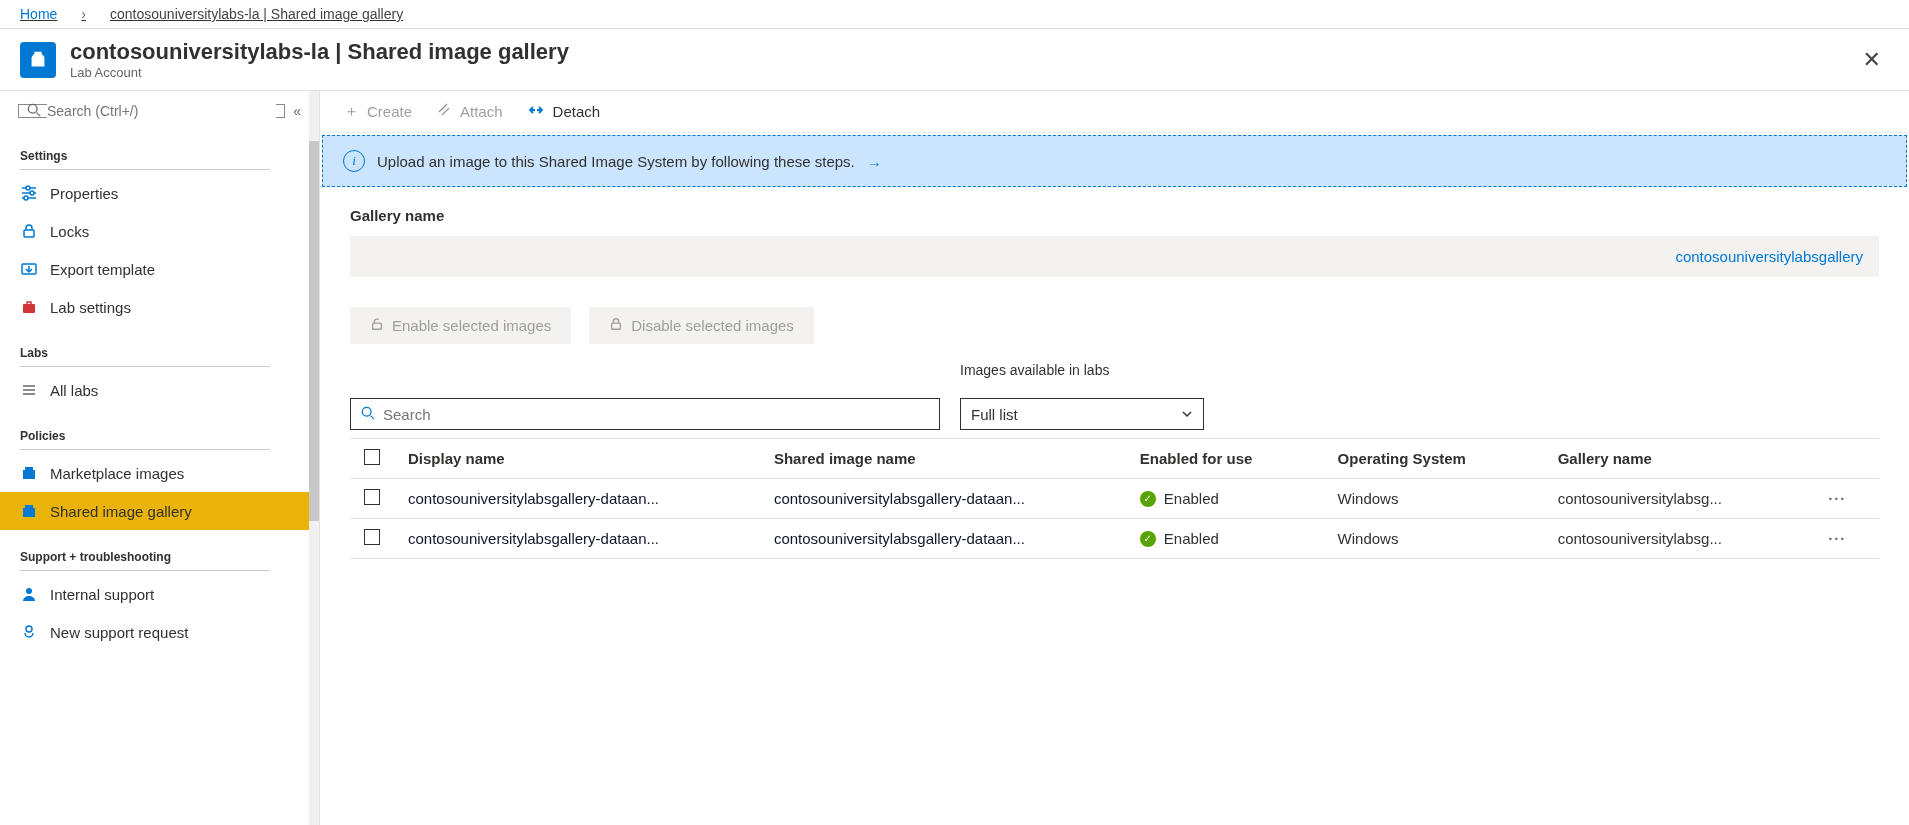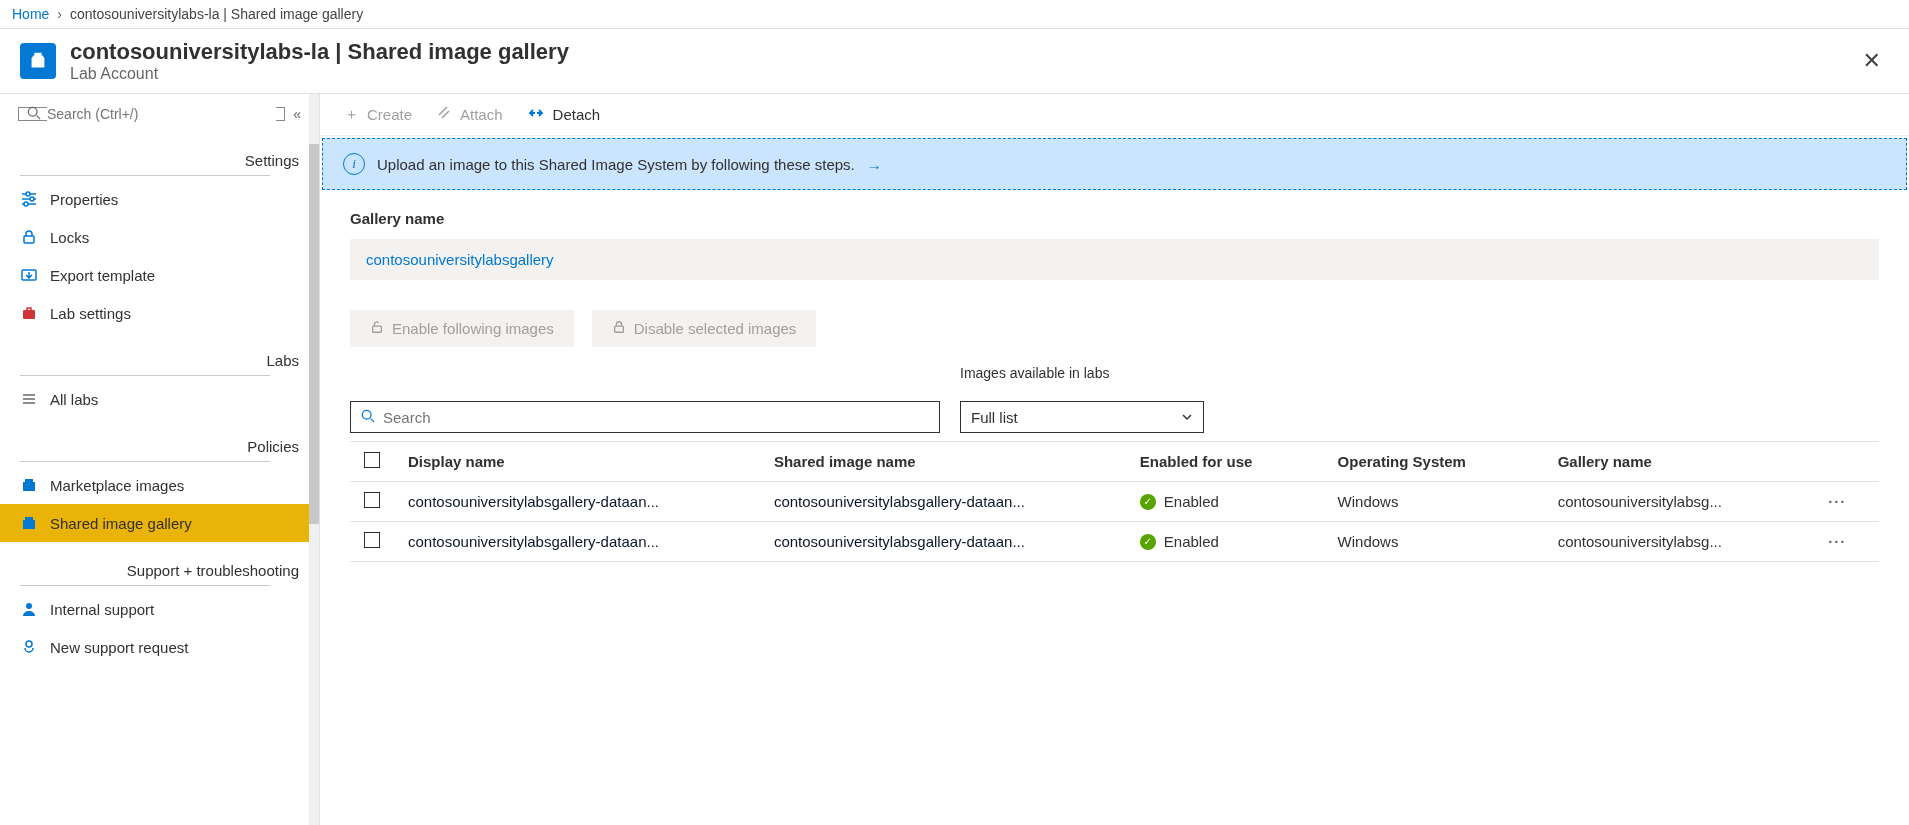--- a/index.html
+++ b/index.html
@@ -1,36 +1,36 @@
 <!DOCTYPE html>
 <html><head>
 <meta charset="utf-8">
 <style>
 * { margin: 0; padding: 0; box-sizing: border-box; font-family: "Segoe UI", Arial, sans-serif; }
 body { background: #fff; color: #323130; font-size: 14px; }
-.breadcrumb { padding: 6px 12px; border-bottom: 1px solid #e1e1e1; font-size: 14px; display: flex; align-items: center; gap: 8px; }
+.breadcrumb { padding: 6px 20px; border-bottom: 1px solid #e1e1e1; font-size: 14px; display: flex; align-items: center; gap: 24px; text-decoration: underline; }
 .breadcrumb a { color: #0078d4; text-decoration: none; }
 .breadcrumb .sep { color: #666; }
 .breadcrumb .current { color: #444; }
 
 .header { display: flex; align-items: center; padding: 10px 20px; border-bottom: 1px solid #e1e1e1; }
 .header-icon { width: 36px; height: 36px; background: #0078d4; border-radius: 4px; display: flex; align-items: center; justify-content: center; margin-right: 14px; }
 .header-icon svg { fill: #fff; }
 .header-title { font-size: 22px; font-weight: 600; }
-.header-sub { font-size: 16px; color: #666; }
+.header-sub { font-size: 13px; color: #666; }
 .header-close { margin-left: auto; font-size: 22px; color: #444; cursor: pointer; padding: 4px 8px; }
 
 .layout { display: flex; height: calc(100vh - 86px); }
 .sidebar { width: 320px; border-right: 1px solid #e1e1e1; overflow-y: auto; position: relative; }
 .sidebar-search-row { display: flex; align-items: center; padding: 12px 18px 10px 18px; gap: 8px; }
 .sidebar-search { flex: 1; display: flex; align-items: center; border: 1px solid #8a8886; height: 14px; padding: 0 8px; gap: 6px; }
 .sidebar-search input { border: none; outline: none; flex: 1; font-size: 14px; color: #666; }
 .collapse-btn { color: #666; cursor: pointer; font-size: 14px; }
 
-.section-hdr { font-weight: 400; font-size: 15px; padding: 12px 20px 4px 20px; margin-top: 8px; border-bottom: none; text-align: right; }
+.section-hdr { font-weight: 700; font-size: 12px; padding: 12px 20px 4px 20px; margin-top: 8px; border-bottom: none; }
 .section-rule { border: none; border-bottom: 1px solid #ccc; margin: 2px 20px 4px 20px; width: 250px; }
 .nav-item { display: flex; align-items: center; gap: 12px; padding: 10px 20px; cursor: pointer; font-size: 15px; color: #323130; }
 .nav-item.active { background: #eab308; text-align: right; }
 .nav-icon { width: 18px; height: 18px; display: inline-flex; align-items: center; justify-content: center; flex-shrink: 0; }
 
 .scroll-indicator { position: absolute; top: 0; right: 0; width: 10px; background: #f0f0f0; height: 100%; }
 .scroll-thumb { position: absolute; right: 0; top: 50px; width: 10px; height: 380px; background: #c8c8c8; }
 
 .main { flex: 1; overflow: auto; }
 .toolbar { display: flex; align-items: center; padding: 10px 24px; gap: 24px; border-bottom: 1px solid #f0f0f0; }
@@ -38,21 +38,21 @@
 .tool-btn.disabled { color: #a19f9d; }
 .tool-btn.enabled { color: #323130; }
 .tool-icon.blue { color: #0078d4; }
 
 .info-banner { display: flex; align-items: center; gap: 12px; background: #cce5ff; border: 1px dashed #0078d4; padding: 14px 20px; margin: 2px 2px 0 2px; font-size: 15px; }
 .info-circle { width: 22px; height: 22px; border: 1.5px solid #0078d4; border-radius: 50%; display: inline-flex; align-items: center; justify-content: center; color: #0078d4; font-family: Georgia, serif; font-style: italic; font-size: 13px; flex-shrink: 0; }
 .info-arrow { color: #0078d4; cursor: pointer; }
 
 .content { padding: 20px 30px; }
 .field-label { font-weight: 600; font-size: 15px; margin-bottom: 12px; }
-.gallery-name-box { background: #f3f2f1; padding: 12px 16px; margin-bottom: 30px; }
+.gallery-name-box { background: #f3f2f1; padding: 12px 16px; margin-bottom: 30px; text-align: right; }
 .gallery-name-box a { color: #0078d4; text-decoration: none; font-size: 15px; }
 
 .btn-row { display: flex; gap: 18px; margin-bottom: 18px; }
 .pill-btn { background: #f3f2f1; color: #a19f9d; padding: 10px 20px; font-size: 15px; display: flex; align-items: center; gap: 8px; cursor: not-allowed; }
 
 .filter-row { display: flex; gap: 20px; align-items: flex-end; margin-bottom: 8px; }
 .filter-col { display: flex; flex-direction: column; gap: 20px; }
 .search-box { display: flex; align-items: center; border: 1px solid #323130; width: 590px; height: 32px; padding: 0 10px; gap: 8px; }
 .search-box input { border: none; outline: none; flex: 1; font-size: 15px; color: #666; }
 .dropdown { display: flex; align-items: center; justify-content: space-between; border: 1px solid #323130; width: 244px; height: 32px; padding: 0 10px; font-size: 15px; cursor: pointer; }
@@ -238,21 +238,21 @@
       <div class="gallery-name-box">
         <a href="#">contosouniversitylabsgallery</a>
       </div>
 
       <div class="btn-row">
         <div class="pill-btn">
           <span><svg width="14" height="14" viewBox="0 0 16 16" fill="none" stroke="#a19f9d" stroke-width="1.5">
                 <rect x="3" y="7" width="10" height="7" rx="1"></rect>
                 <path d="M5 7V5a3 3 0 015-2"></path>
               </svg></span>
-          <span>Enable following images</span>
+          <span>Enable selected images</span>
         </div>
         <div class="pill-btn">
           <span><svg width="14" height="14" viewBox="0 0 16 16" fill="none" stroke="#a19f9d" stroke-width="1.5">
                 <rect x="3" y="7" width="10" height="7" rx="1"></rect>
                 <path d="M5 7V5a3 3 0 016 0v2"></path>
               </svg></span>
           <span>Disable selected images</span>
         </div>
       </div>
 

